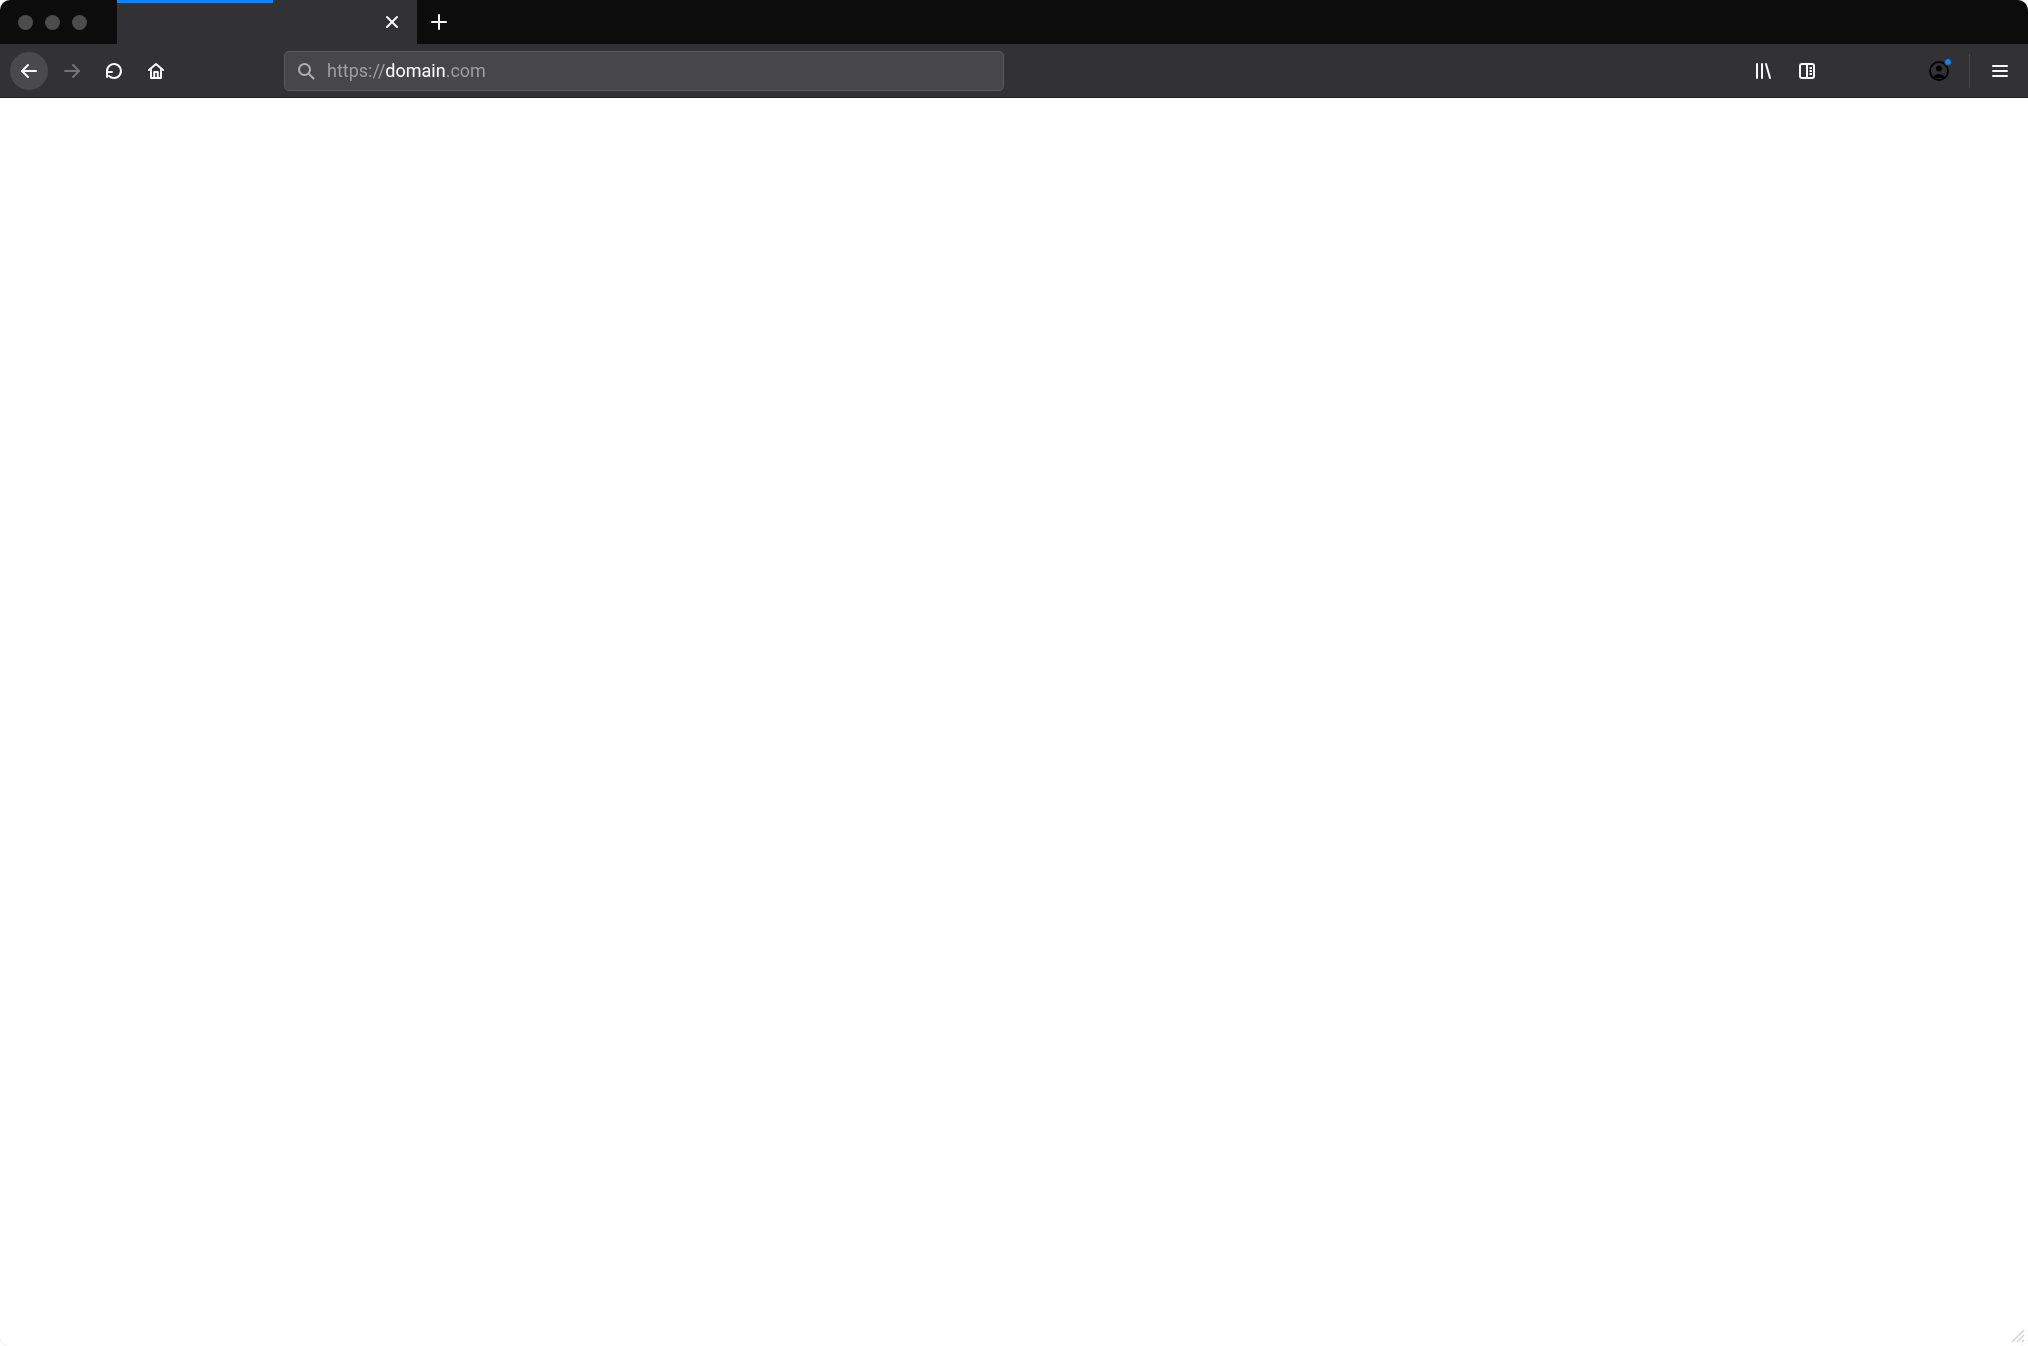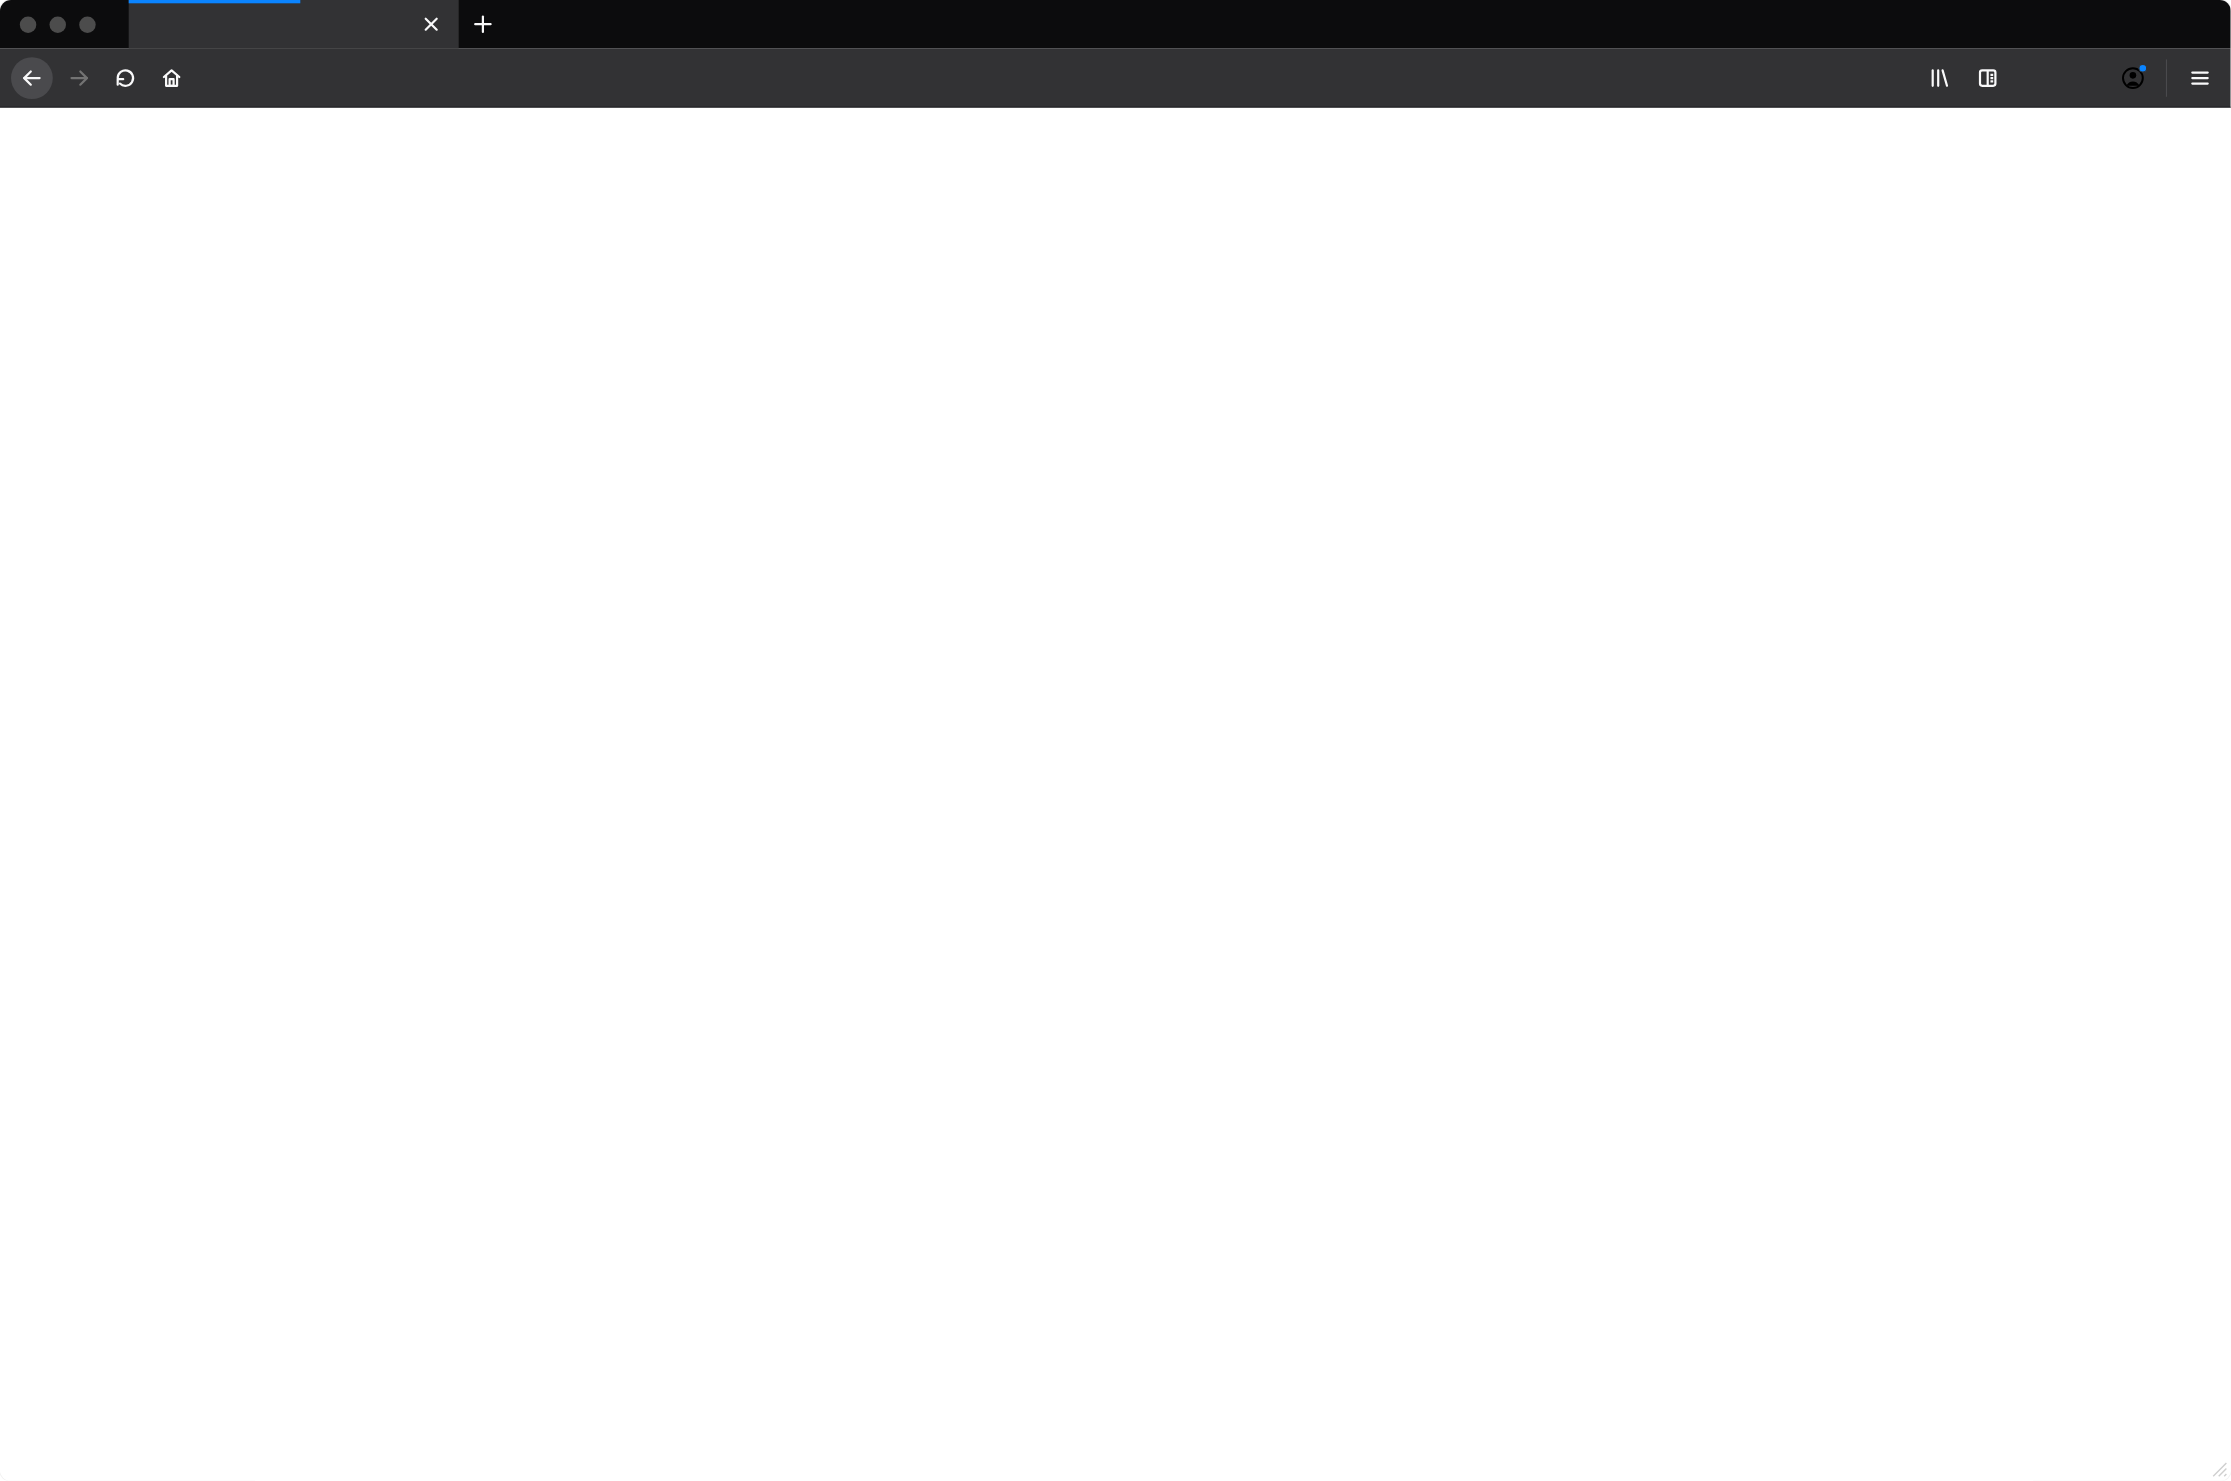--- a/index.html
+++ b/index.html
@@ -252,20 +252,33 @@
         <svg width="20" height="20" viewBox="0 0 20 20" fill="none" stroke="currentColor" stroke-width="2" stroke-linecap="round" stroke-linejoin="round">
           <path d="M3 9l7-6 7 6"></path>
           <path d="M5 8v9h10V8"></path>
           <rect x="8.2" y="11" width="3.6" height="6"></rect>
         </svg>
       </div>
     </div>
 
     <div class="spacer-before-url"></div>
 
+    <div class="url-bar">
+      <span class="url-search-icon">
+        <svg width="18" height="18" viewBox="0 0 18 18" fill="none" stroke="currentColor" stroke-width="2" stroke-linecap="round">
+          <circle cx="7.5" cy="7.5" r="5.5"></circle>
+          <line x1="12" y1="12" x2="16.5" y2="16.5"></line>
+        </svg>
+      </span>
+      <span class="url-text">
+        <span class="url-protocol">https://</span>
+          <span class="url-host">domain</span>
+          <span class="url-path">.com</span>
+      </span>
+    </div>
 
     <div class="flex-spacer"></div>
 
     <div class="nav-right">
       <div class="nav-btn">
         <svg width="20" height="20" viewBox="0 0 20 20" fill="none" stroke="currentColor" stroke-width="2" stroke-linecap="round">
           <line x1="4" y1="3" x2="4" y2="17"></line>
           <line x1="9" y1="3" x2="9" y2="17"></line>
           <line x1="13" y1="3" x2="17" y2="17"></line>
         </svg>

